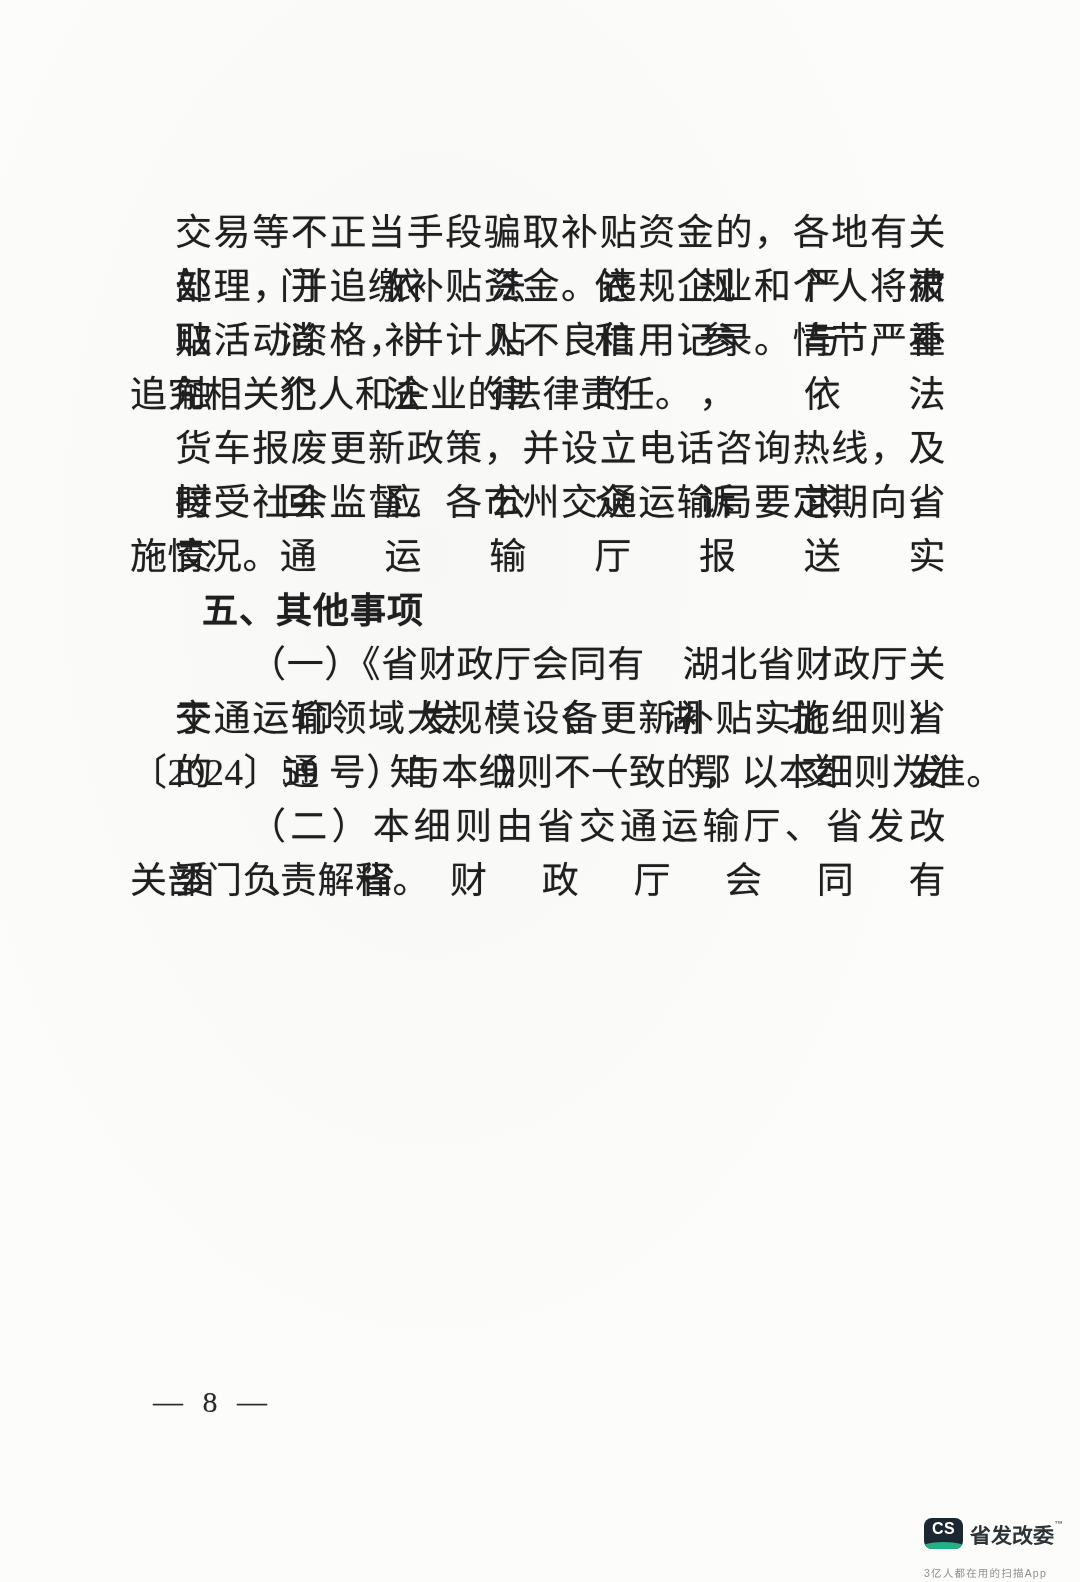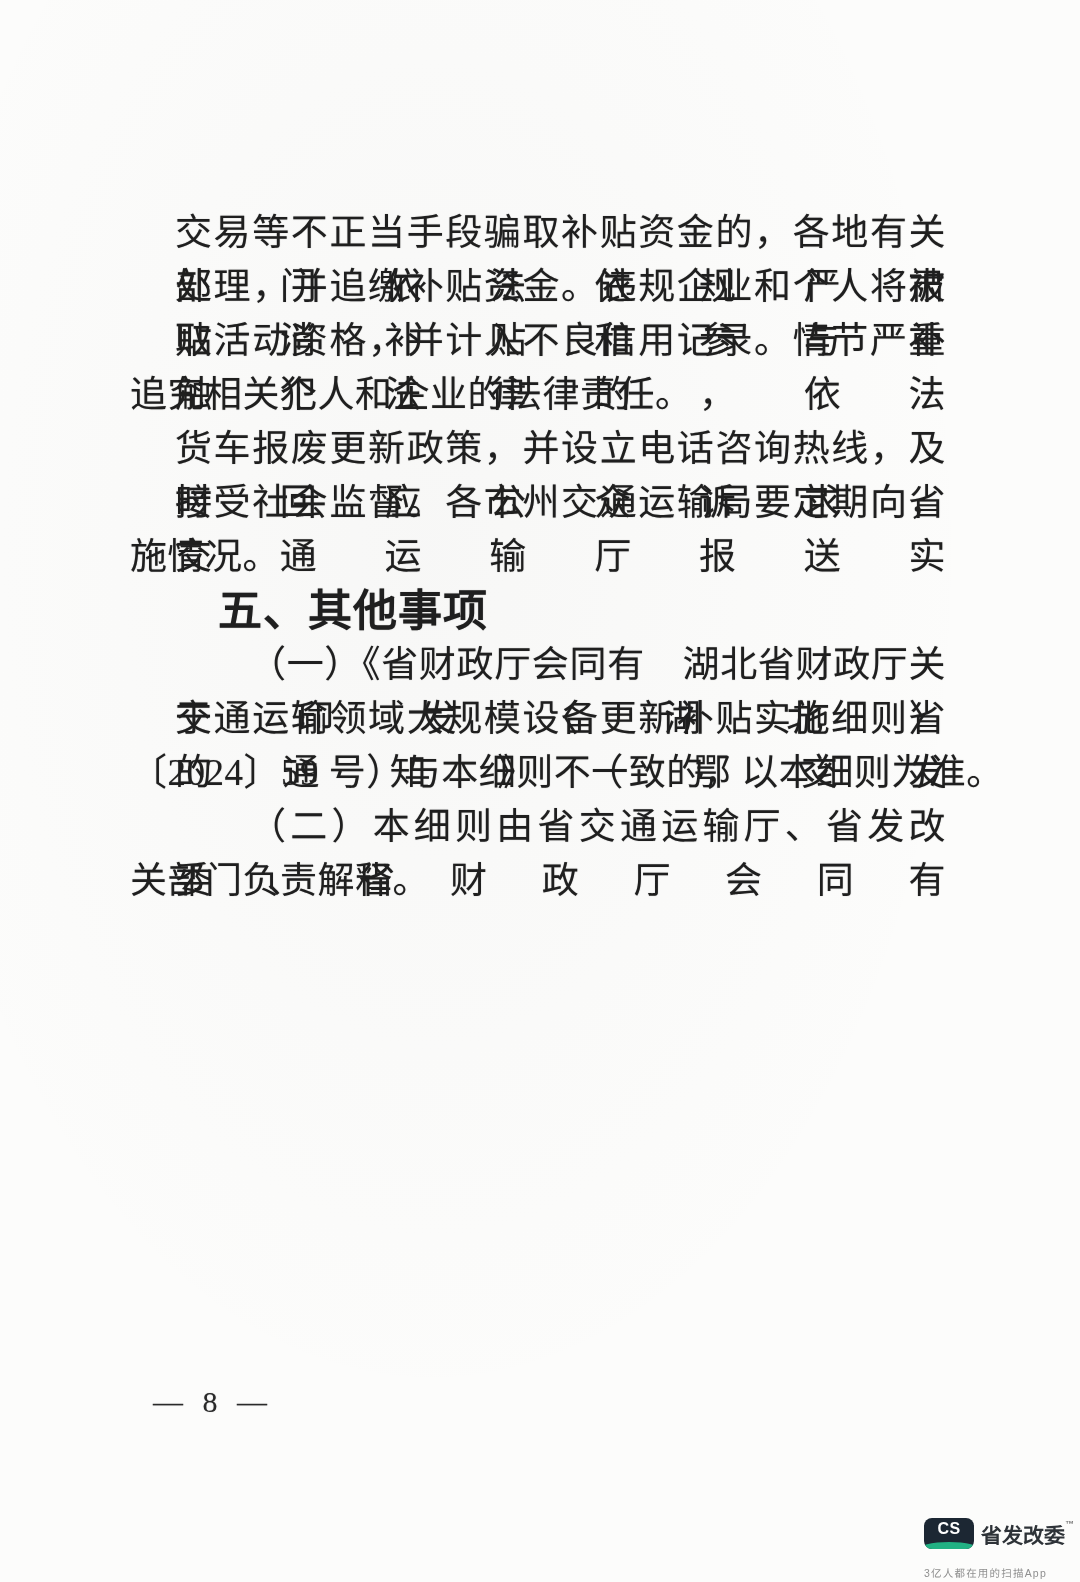--- a/index.html
+++ b/index.html
@@ -28,42 +28,42 @@
     white-space:normal;
     text-align:justify;
     text-align-last:justify;
     margin-left:45px;
     -moz-text-align-last:justify;
   }
   .line.ind{text-indent:2em;}
   .line.hd{
     font-family:"Liberation Sans","DejaVu Sans",sans-serif;
     font-weight:700;
-    font-size:44px;
+    font-size:36px;
     letter-spacing:1px;
   }
   .page-number{
     position:absolute;
     left:153px;top:1385px;
     font-size:30px;
     color:#2a2a2a;
     letter-spacing:6px;
     text-shadow:0 0 1px rgba(40,40,40,.4);
   }
   .watermark{
     position:absolute;
     right:14px;bottom:2px;
     width:142px;
   }
   .wm-row{
     display:flex;align-items:center;gap:7px;
   }
   .cs-icon{
     position:relative;
-    width:50px;height:31px;
+    width:39px;height:31px;
     border-radius:8px;
     background:#1c2733;
     overflow:hidden;
     flex:0 0 auto;
   }
   .cs-icon .swoosh{
     position:absolute;
     left:-6px;right:-6px;bottom:-9px;
     height:16px;
     border-radius:50%;

